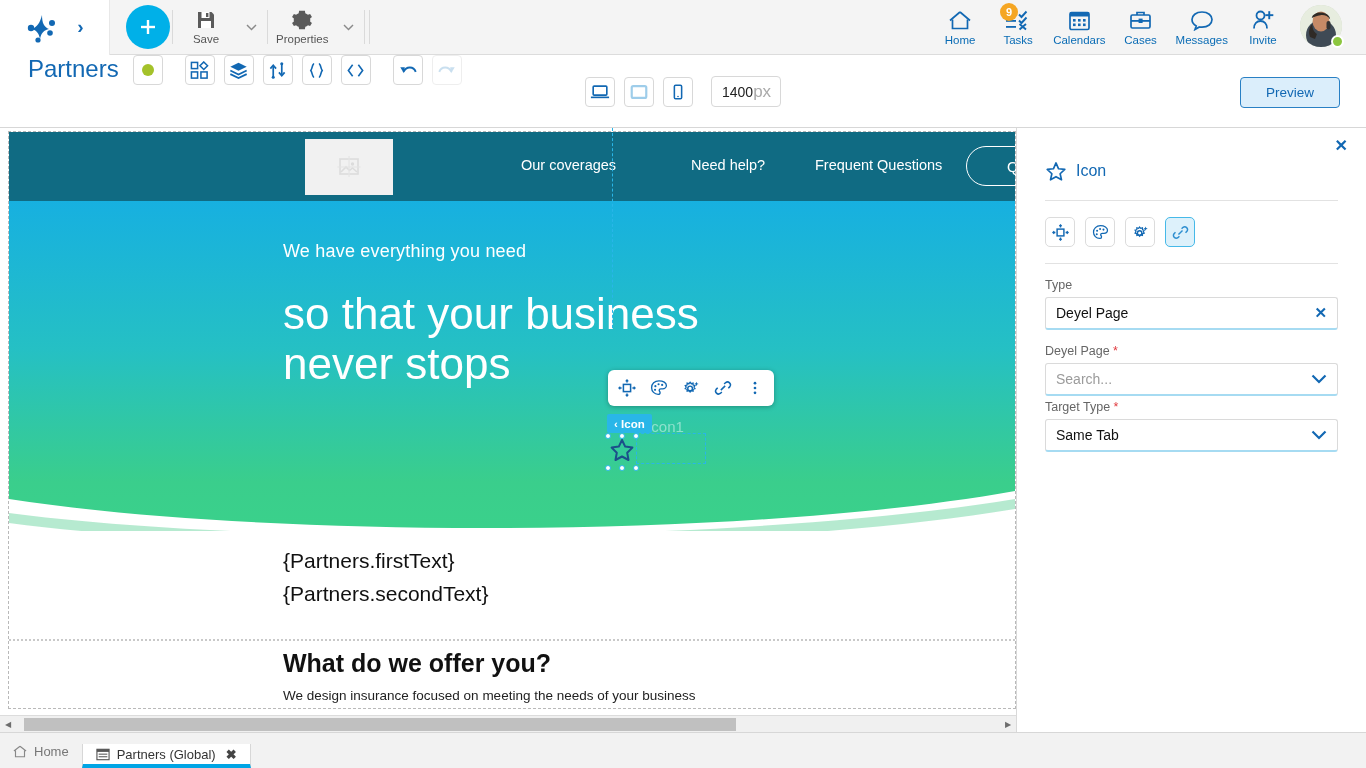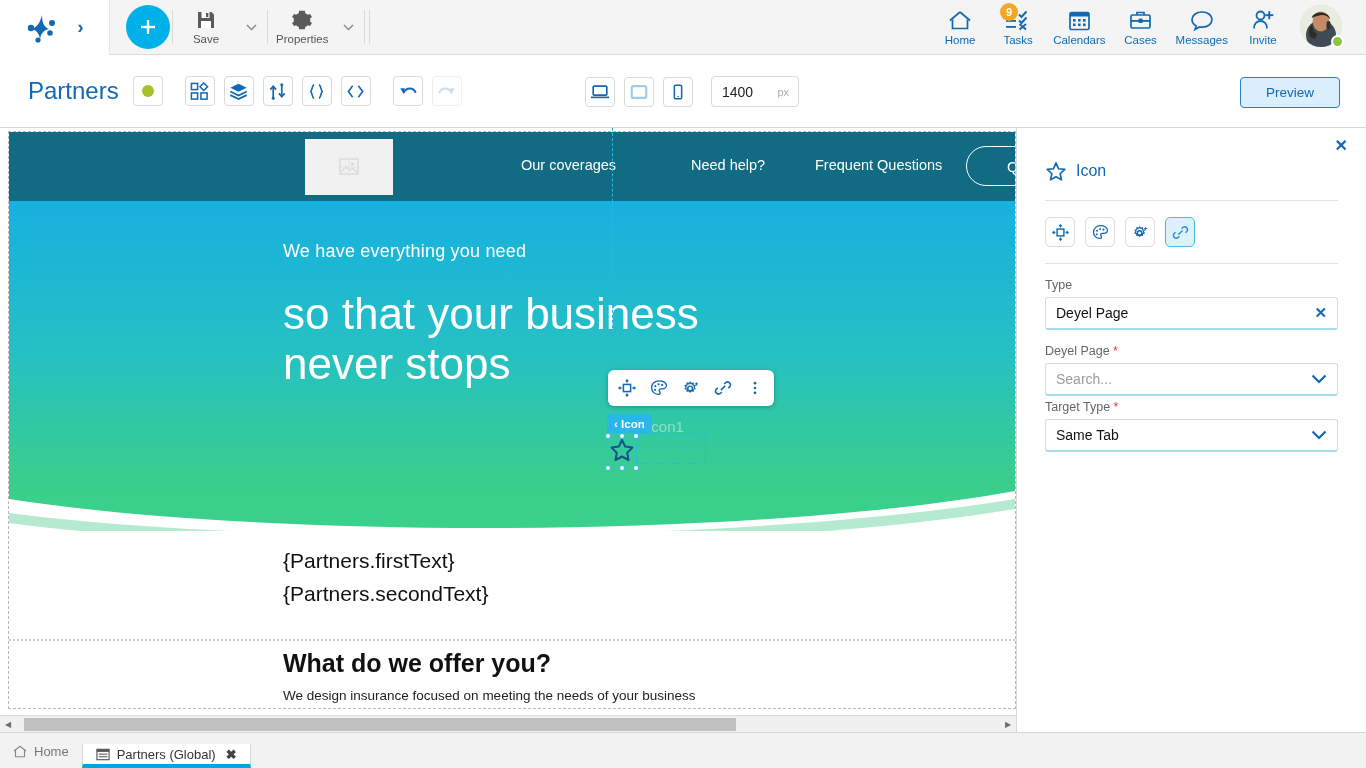--- a/index.html
+++ b/index.html
@@ -59,21 +59,21 @@
   }
   .avatar-dot {
     position: absolute; right: 0px; bottom: 1px; width: 13px; height: 13px;
     border-radius: 50%; background: #8cc63f; border: 2px solid #fff;
   }
 
   
   .subbar {
     position: absolute; top: 55px; left: 0; width: 1366px; height: 73px;
     background: #ffffff; border-bottom: 1px solid #d7d7d7;
-    display: flex; align-items: center;
+    display: flex; align-items: flex-start;
   }
   .page-title { font-size: 24px; color: #1268b3; margin-left: 28px; font-weight: normal; }
   .status-box {
     width: 30px; height: 30px; border: 1px solid #d8d8d8; border-radius: 4px;
     margin-left: 14px; display: flex; align-items: center; justify-content: center;
     background: #fff;
   }
   .status-dot { width: 12px; height: 12px; border-radius: 50%; background: #a4c22a; }
   .ibtn {
     width: 30px; height: 30px; border: 1px solid #d8d8d8; border-radius: 4px;
@@ -84,25 +84,25 @@
   .ibtn.disabled { opacity: .42; }
   .sub-center {
     position: absolute; left: 585px; top: 0; height: 73px;
     display: flex; align-items: center; gap: 9px;
   }
   .dev-btn {
     width: 30px; height: 30px; border: 1px solid #d8d8d8; border-radius: 4px;
     background: #fff; display: flex; align-items: center; justify-content: center;
   }
   .width-field {
-    width: 88px; height: 31px; border: 1px solid #d8d8d8; border-radius: 4px;
+    width: 70px; height: 31px; border: 1px solid #d8d8d8; border-radius: 4px;
     display: flex; align-items: center; margin-left: 9px; background: #fff;
   }
   .width-val { font-size: 14px; color: #222; padding-left: 10px; }
-  .width-unit { font-size: 11px; color: #aaa; margin-left: auto; padding-right: 9px; }
+  .width-unit { font-size: 17px; color: #aaa; margin-left: auto; padding-right: 9px; }
   .preview-btn {
     position: absolute; right: 26px; top: 22px; width: 100px; height: 31px;
     border: 1px solid #2980c4; border-radius: 4px; background: #dbeefb;
     color: #1268b3; font-size: 13.5px;
     display: flex; align-items: center; justify-content: center;
   }
 
   
   .canvas-area {
     position: absolute; top: 128px; left: 0; width: 1016px; height: 584px;

